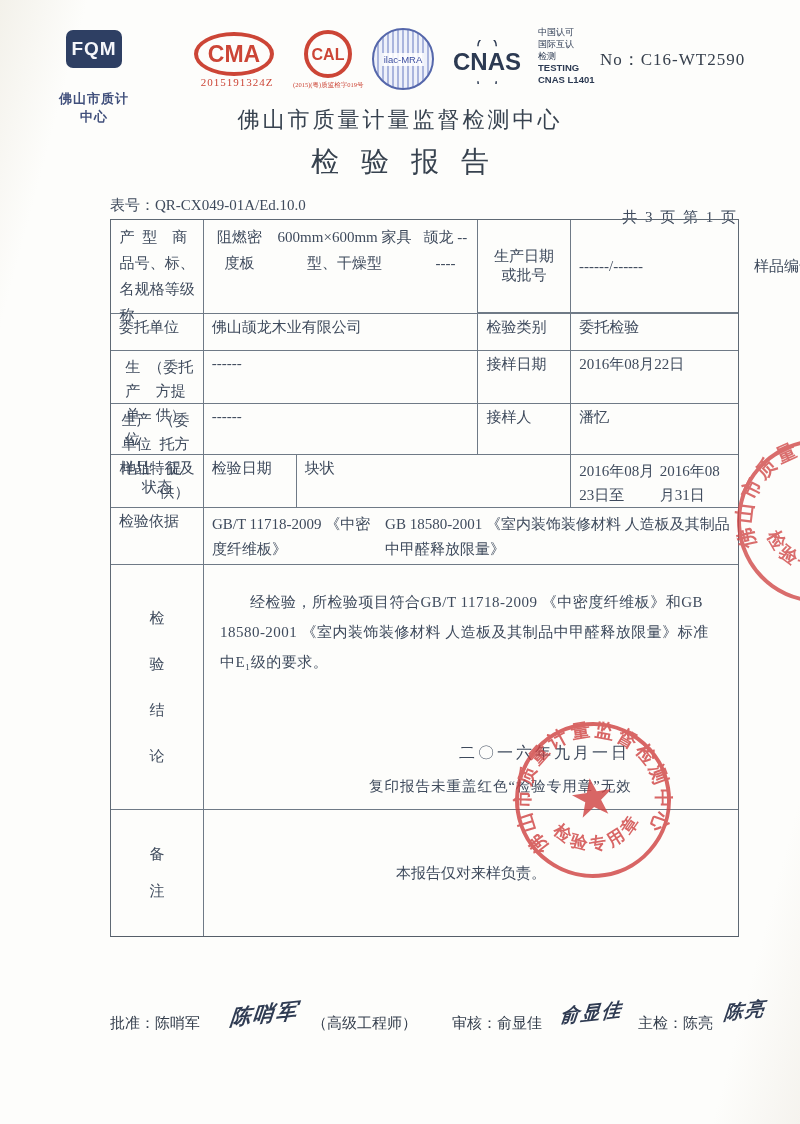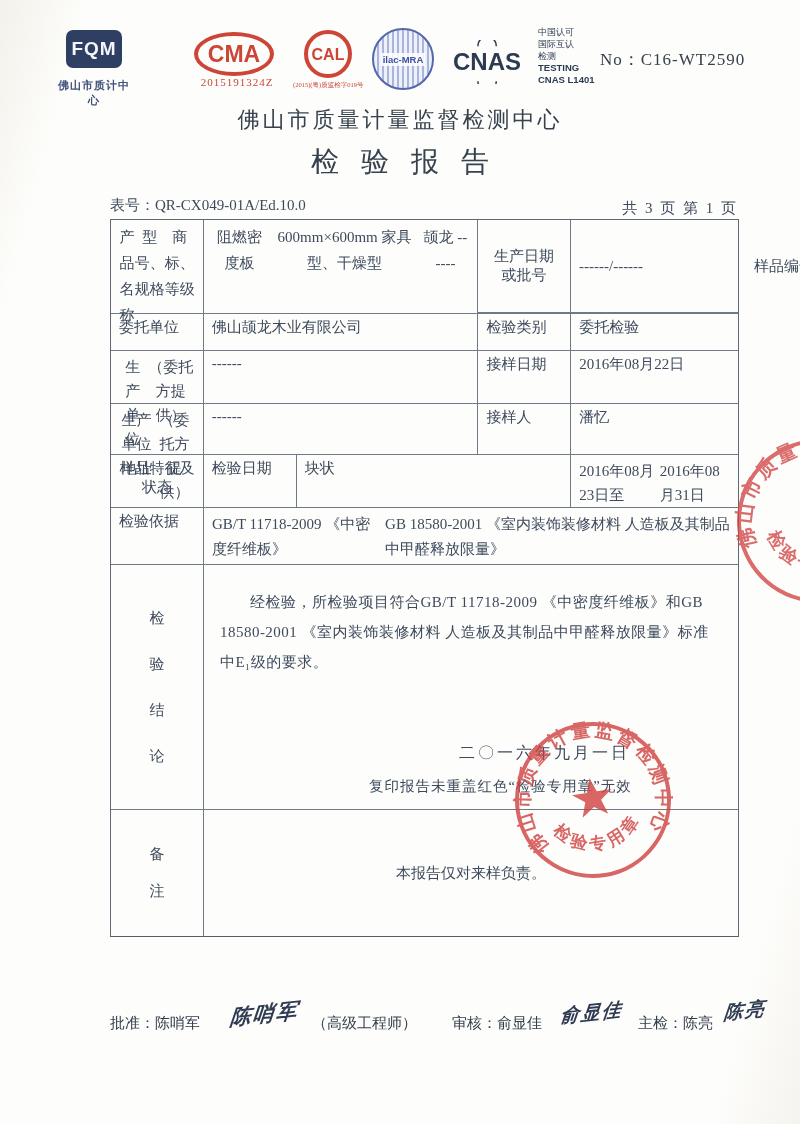--- a/index.html
+++ b/index.html
@@ -8,54 +8,54 @@
     position:relative; width:800px; height:1124px; margin:0 auto;
     background:linear-gradient(105deg,#f3f1ea 0%, #fdfdfb 8%, #fdfdfb 92%, #f5f3ee 100%);
     overflow:hidden; color:#3e4a5c;
   }
   
   .hdr { position:absolute; top:24px; left:0; width:100%; height:80px; }
   .fqm { position:absolute; left:58px; top:6px; width:72px; text-align:center; }
   .fqm-box { width:56px; height:38px; margin:0 auto; background:#2e3f63; border-radius:7px;
     color:#f5f6fa; font-weight:bold; font-size:19px; line-height:38px; letter-spacing:1px;
     font-family:"Liberation Sans",sans-serif; }
-  .fqm-cap { margin-top:10px; font-size:11px; color:#41507c; letter-spacing:1px; font-weight:bold; }
+  .fqm-cap { margin-top:22px; font-size:13px; color:#41507c; letter-spacing:1px; font-weight:bold; }
   .cma { position:absolute; left:194px; top:8px; width:86px; text-align:center; }
   .cma-oval { width:80px; height:44px; border:4px solid #cc4536; border-radius:50%;
     color:#cc4536; font-weight:bold; font-size:23px; line-height:37px;
     font-family:"Liberation Sans",sans-serif; letter-spacing:0; }
   .cma-cap { font-size:11px; color:#cc4536; letter-spacing:1px; }
   .cal { position:absolute; left:293px; top:6px; width:70px; text-align:center; }
   .cal-circ { width:48px; height:48px; margin:0 auto; border:4px solid #cc4536; border-radius:50%;
     color:#cc4536; font-weight:bold; font-size:16px; line-height:41px;
     font-family:"Liberation Sans",sans-serif; }
   .cal-cap { margin-top:3px; font-size:6.5px; color:#cc4536; white-space:nowrap; }
   .ilac { position:absolute; left:372px; top:4px; width:62px; height:62px; border-radius:50%;
     border:2px solid #5567ab;
     background:repeating-linear-gradient(90deg,#eef1fa 0 3px,#aab5dd 3px 5px);
     display:flex; align-items:center; justify-content:center; }
-  .ilac-label { background:rgba(255,255,255,.85); color:#3d4fa0; font-weight:bold;
+  .ilac-label { background:rgba(255,255,255,.85); color:#3d4fa0; font-weight:normal;
     font-size:9.5px; font-family:"Liberation Sans",sans-serif; padding:1px 2px; }
   .cnas { position:absolute; left:447px; top:16px; width:80px; text-align:center; color:#2c3a52; }
   .cnas-sw { display:block; height:9px; overflow:hidden; font-size:26px; line-height:9px; color:#2c3a52; }
   .cnas-txt { font-weight:bold; font-size:24px; font-family:"Liberation Sans",sans-serif; line-height:26px; }
   .cnas-side { position:absolute; left:538px; top:2px; width:90px; text-align:left;
     font-family:"Liberation Sans",sans-serif; color:#2c3a52; }
   .cnas-side div { font-size:9px; line-height:12px; }
   .cnas-side .b { font-weight:bold; font-size:9.5px; }
   .report-no { position:absolute; left:600px; top:24px; font-size:17px; color:#37404d;
     letter-spacing:1px; white-space:nowrap; }
   
   .org-title { position:absolute; top:105px; width:100%; text-align:center;
     font-size:22px; letter-spacing:3px; color:#37424f; font-weight:500; }
   .doc-title { position:absolute; top:143px; width:100%; text-align:center;
     font-size:28px; letter-spacing:22px; text-indent:22px; color:#37424f; font-weight:500; }
   
   .meta { position:absolute; top:196px; left:110px; width:628px; font-size:15px; color:#3e4a5c; }
-  .meta .pages { position:absolute; right:0; top:3px; letter-spacing:2px;margin-left:34px; }
+  .meta .pages { position:absolute; right:0; top:12px; letter-spacing:2px;margin-left:34px; }
   
   .rpt-table { position:absolute; left:110px; top:219px; width:629px;
     border:1px solid #5f6974; border-bottom:1px solid #555e68; font-size:15px; }
   .row { display:flex; border-bottom:1px solid #6f7a86; }
   .row:last-child { border-bottom:none; }
   .cell { padding:4px 8px; display:flex; flex-direction:row; justify-content:flex-start; }
   .c-label { width:93px; text-align:center; border-right:1px solid #6f7a86; }
   .c-val1 { width:275px; border-right:1px solid #6f7a86;font-family:Liberation Serif, serif; }
   .c-label2 { width:93px; text-align:center; border-right:1px solid #6f7a86; }
   .c-val2 { width:167px; }

